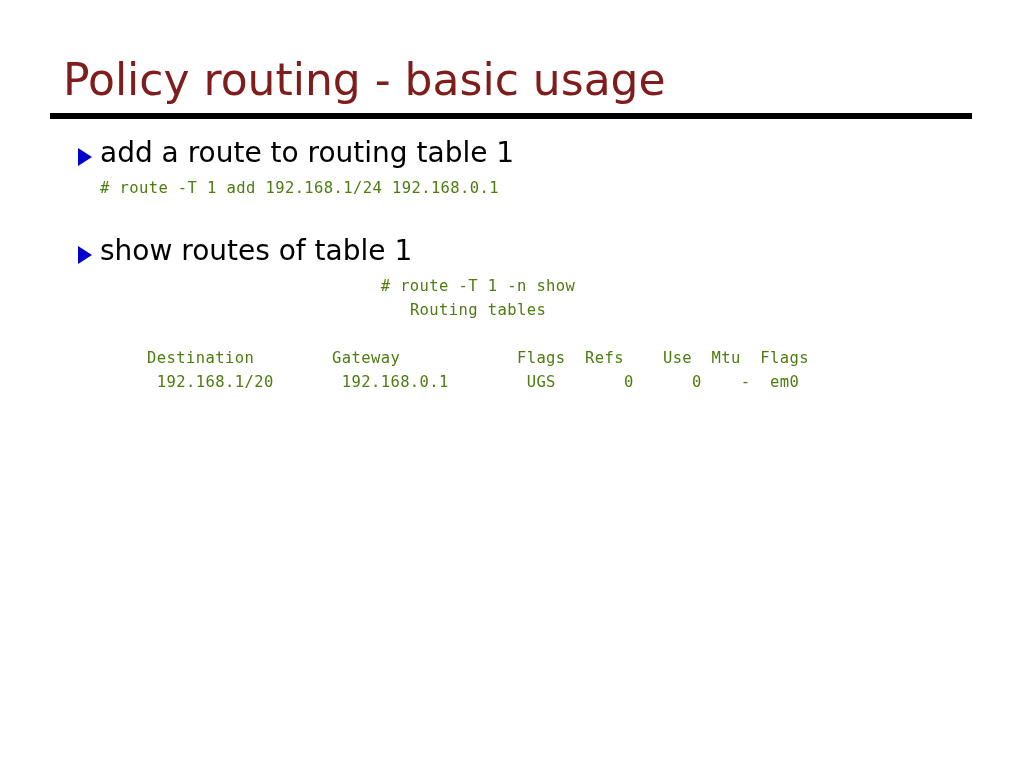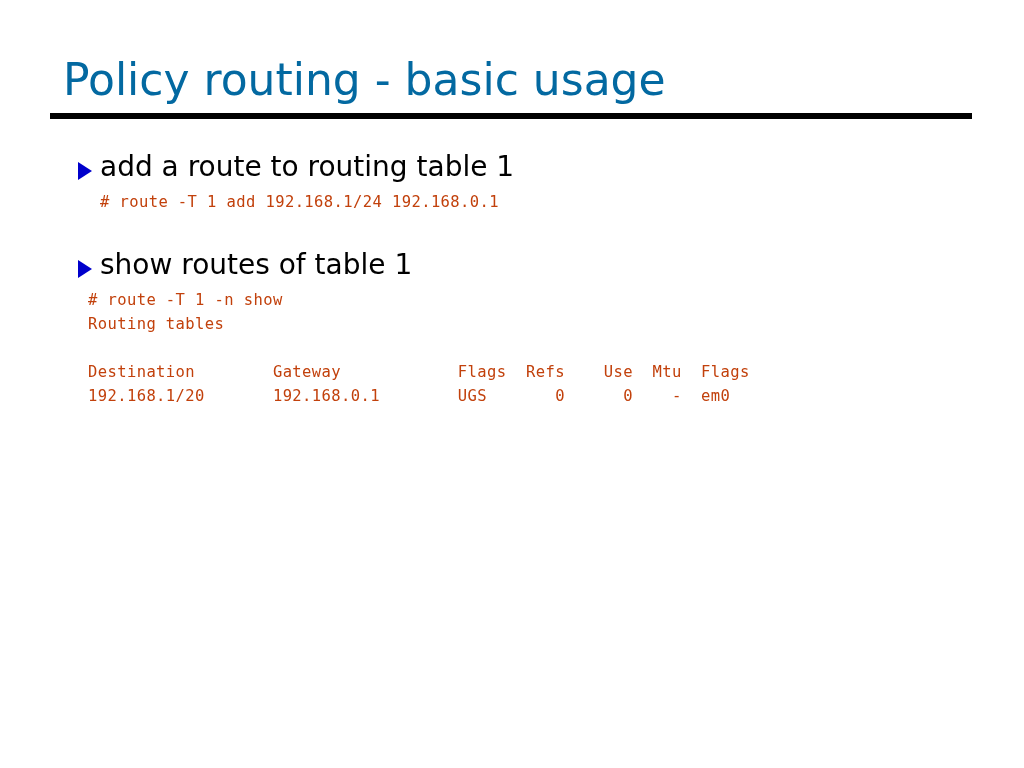--- a/index.html
+++ b/index.html
@@ -24,37 +24,37 @@
 
   
   .slide-title {
     position: absolute;
     left: 63px;
     top: 54px;
     font-size: 44px;
     line-height: 52px;
     font-weight: 400;
     letter-spacing: 0px;
-    color: #0369a1;
+    color: #7f1d1d;
     white-space: nowrap;
   }
   .title-rule {
     position: absolute;
     left: 50px;
     top: 113px;
     width: 922px;
     height: 6px;
     background: #000000;
   }
 
   
   .body-area {
     position: absolute;
     left: 0;
-    top: 150px;
+    top: 136px;
     width: 868px;
   }
 
   .bullet-block {
     position: relative;
   }
 
   .bullet-row {
     display: flex;
     align-items: baseline;
@@ -76,26 +76,26 @@
     line-height: 34px;
     font-weight: 400;
     color: #000000;
     white-space: nowrap;
   }
 
   .code-block {
     font-family: "DejaVu Sans Mono", monospace;
     font-size: 15.5px;
     line-height: 24px;
-    color: #c2410c;
+    color: #4d7c0f;
     white-space: pre;
     letter-spacing: 0.4px;
   }
   .code-indent-a { padding-left: 100px; }
-  .code-indent-b { padding-left: 88px; }
+  .code-indent-b { padding-left: 88px; text-align: center; }
 
   .spacer-sm { height: 6px; }
   .spacer-md { height: 26px; }
   .spacer-lg { height: 34px; }
   .blank-line { height: 24px; }
 </style>
 </head>
 <body>
 
 <div class="slide">

